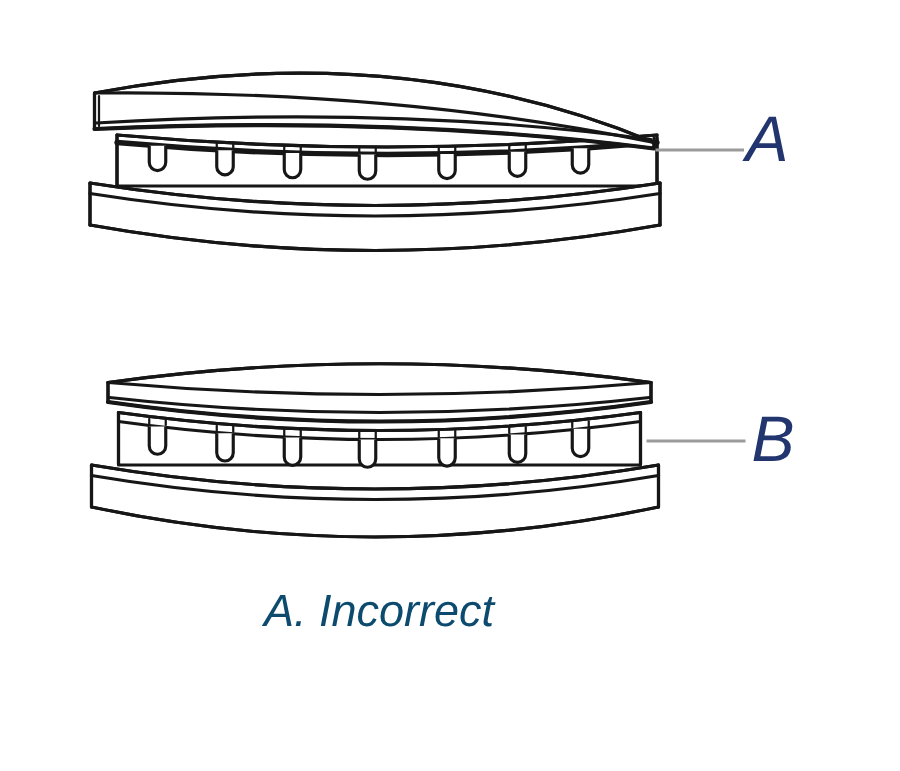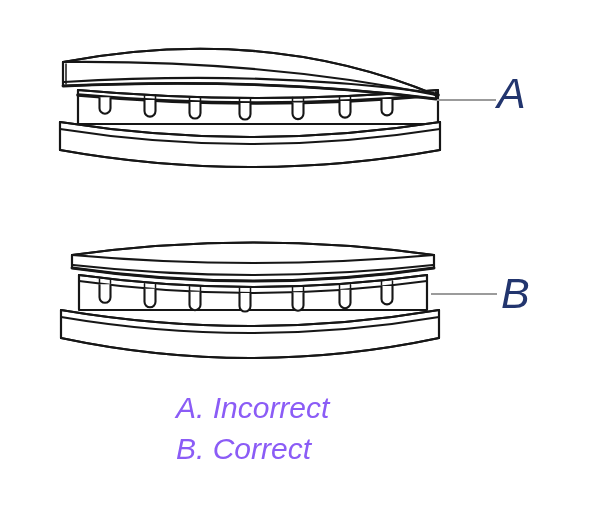--- a/index.html
+++ b/index.html
@@ -9,21 +9,21 @@
   }
   .drawing{position:absolute;}
   .drawing path, .drawing line{vector-effect:non-scaling-stroke;}
   .leader{position:absolute;height:2px;background:#9b9b9b;}
   .callout{
     position:absolute;font-style:italic;font-size:43px;line-height:1;
     color:#22356e;letter-spacing:0;
   }
   .caption{
     position:absolute;left:176px;top:387px;
-    font-style:italic;font-size:30px;line-height:41px;color:#8b5cf6;
+    font-style:italic;font-size:30px;line-height:41px;color:#0c4a6e;
     white-space:nowrap;
   }
   .lineart{stroke:#161616;fill:none;stroke-width:2.1;stroke-linecap:round;stroke-linejoin:round;}
   .fillwhite{fill:#ffffff;stroke:#161616;stroke-width:2.1;stroke-linejoin:round;}
   .thin{stroke-width:1.5;}
   .thick{stroke-width:3.6;}
   .midthick{stroke-width:2.8;}
 </style>
 </head>
 <body>
@@ -114,16 +114,15 @@
   </svg>
 
   <div class="leader" style="left:437px;top:99px;width:59px;"></div>
   <div class="leader" style="left:431px;top:293px;width:66px;"></div>
 
   <div class="callout" style="left:497px;top:72px;">A</div>
   <div class="callout" style="left:501px;top:272px;">B</div>
 
   <div class="caption">
     <div>A. Incorrect</div>
-    <div>B. Correct</div>
   </div>
 
 </div>
 
 </body></html>

